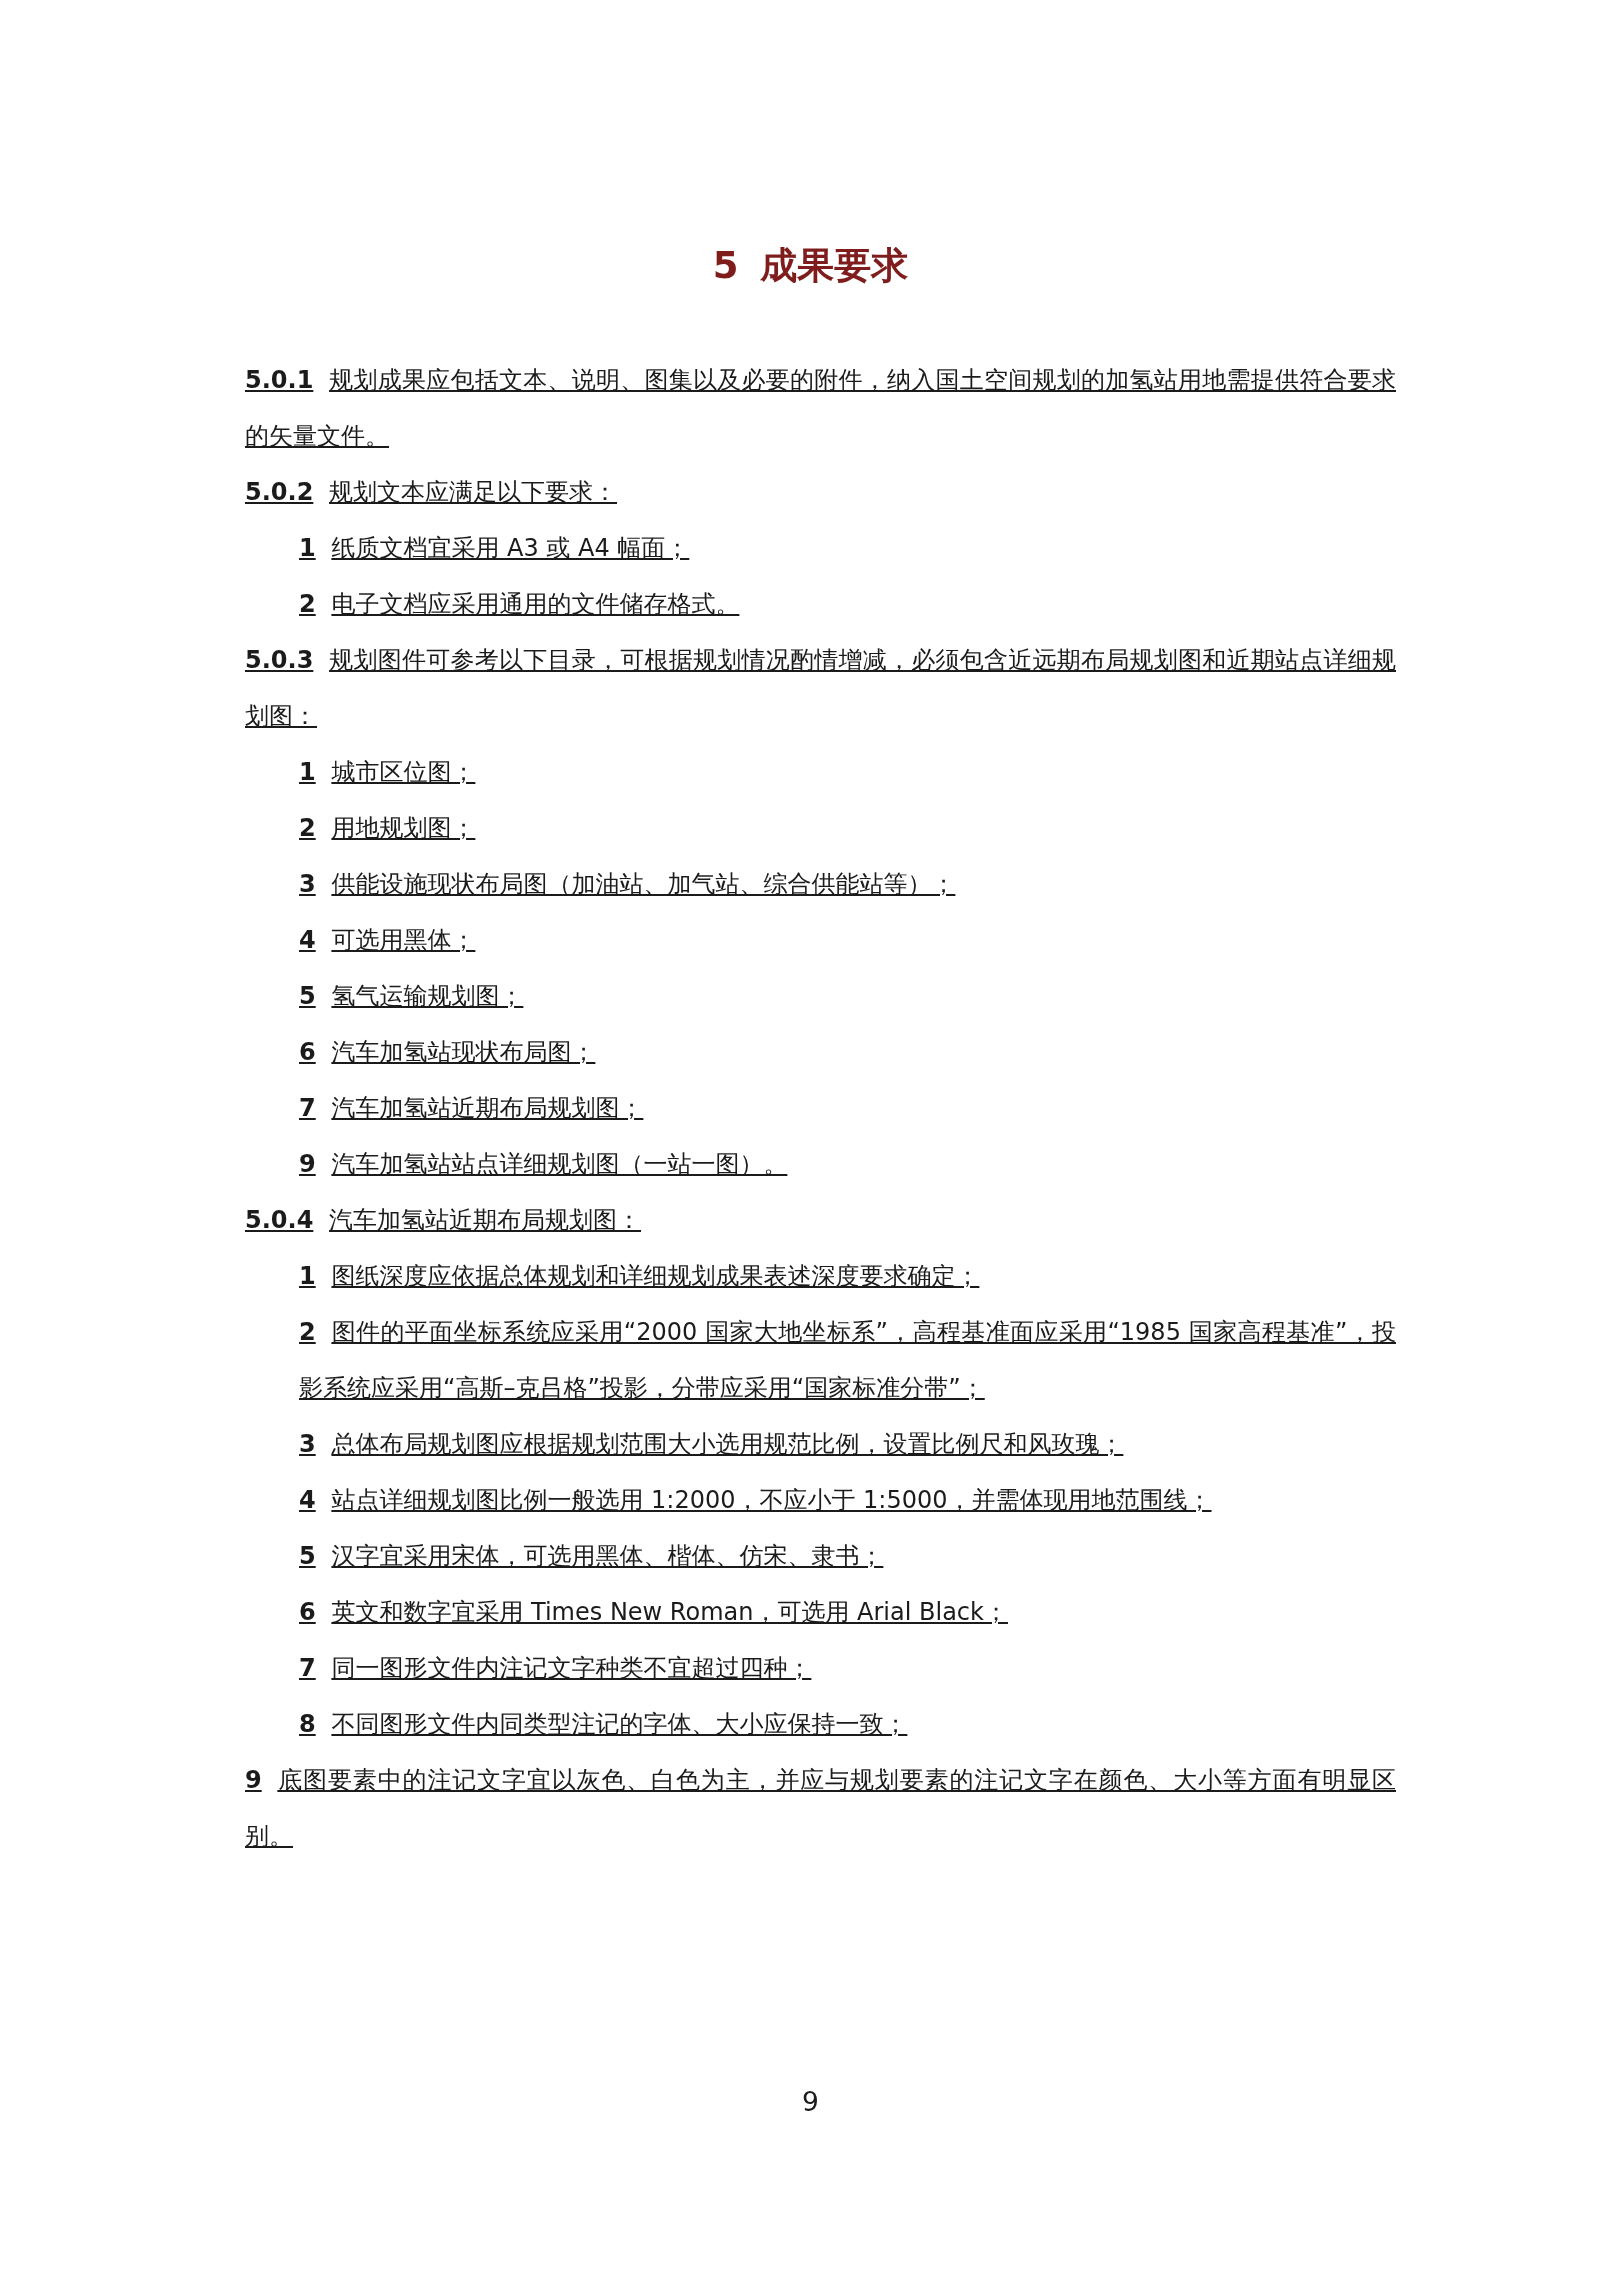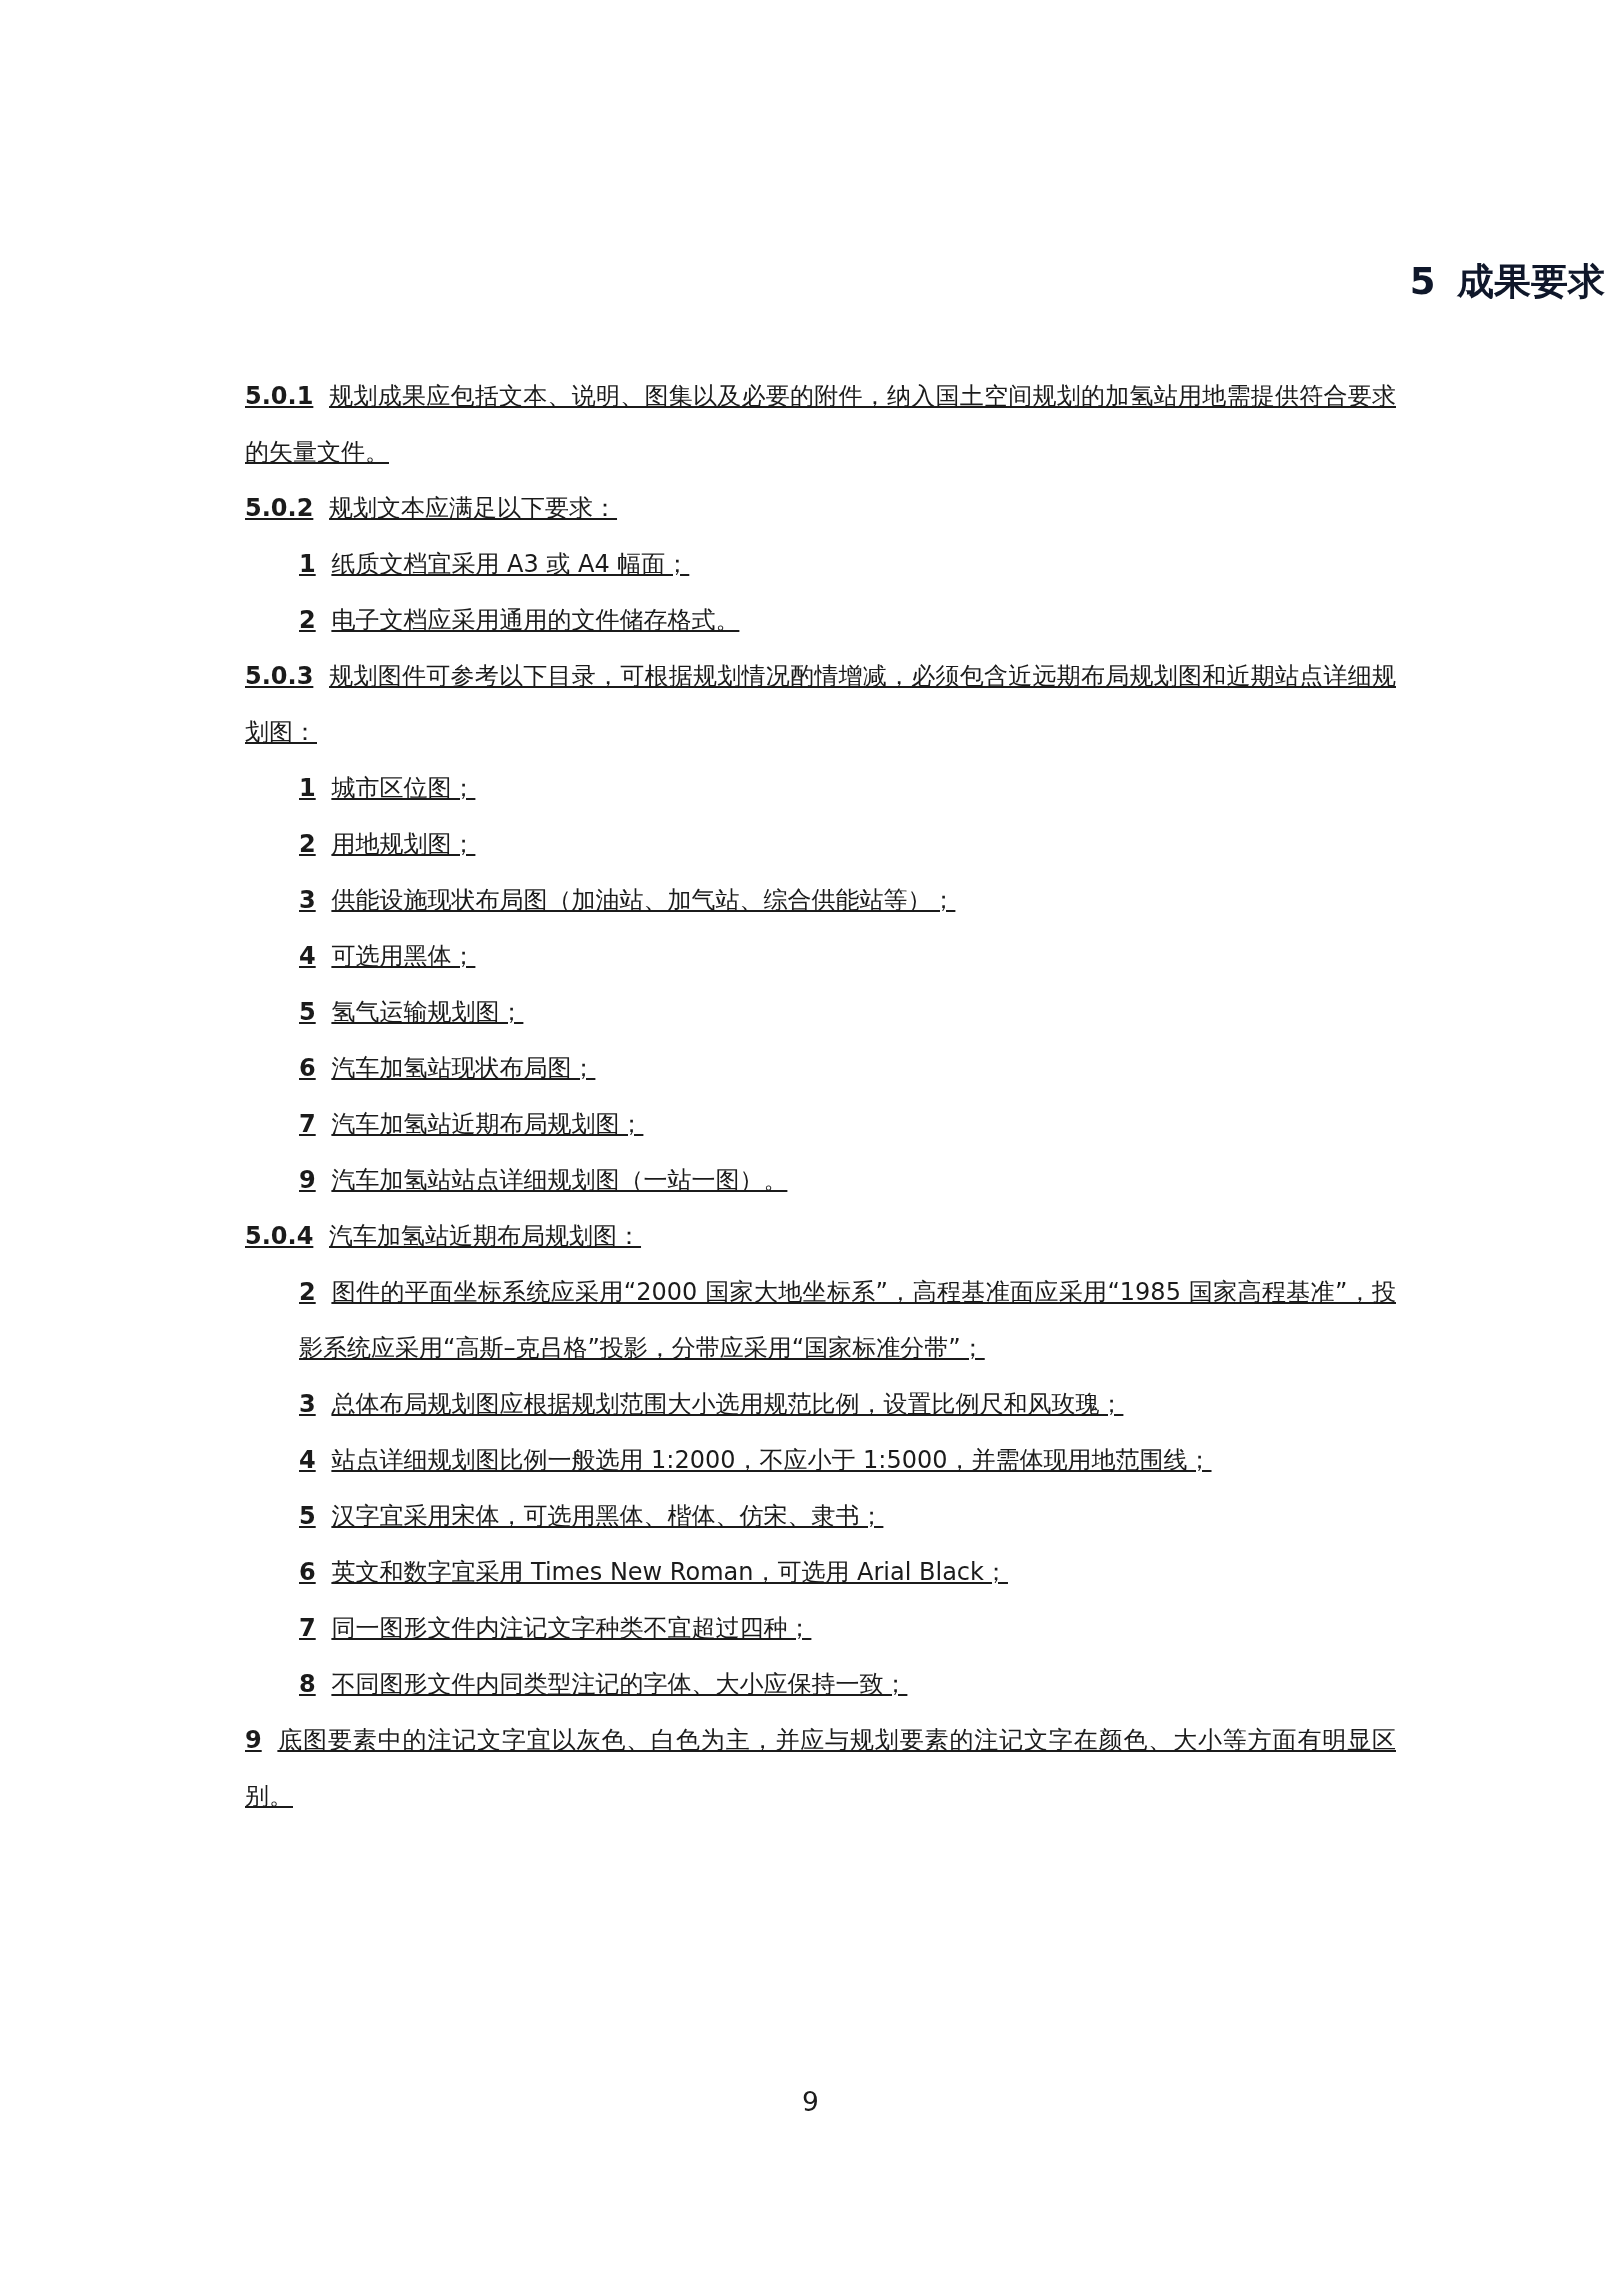--- a/index.html
+++ b/index.html
@@ -6,26 +6,26 @@
   .page {
     position: relative;
     width: 1621px;
     height: 2293px;
     background: #ffffff;
     color: #1b1b1b;
     font-family: "DejaVu Sans", sans-serif;
     overflow: hidden;
   }
   .doc-title {
-    margin: 16px;
+    margin: 0;
     padding-top: 241px;
-    text-align: right;
+    text-align: center;
     font-size: 37px;
     font-weight: 700;
-    color: #0f172a;
+    color: #7f1d1d;
   }
   .doc-title .title-num { margin-right: 21.6px; }
   .content {
     margin: 61px 225px 0 245px;
     font-size: 24px;
     line-height: 56px;
     text-align: justify;
     text-decoration: underline;
   }
   .content p { margin: 0; }
@@ -74,20 +74,21 @@
 
     <p class="item"><span class="lbl">6</span><span>汽车加氢站现状布局图；</span></p>
 
     <p class="item"><span class="lbl">7</span><span>汽车加氢站近期布局规划图；</span></p>
 
 
     <p class="item"><span class="lbl">9</span><span>汽车加氢站站点详细规划图（一站一图）。</span></p>
 
     <p class="clause"><span class="lbl">5.0.4</span><span>汽车加氢站近期布局规划图：</span></p>
 
+    <p class="item"><span class="lbl">1</span><span>图纸深度应依据总体规划和详细规划成果表述深度要求确定；</span></p>
 
     <p class="item"><span class="lbl">2</span><span>图件的平面坐标系统应采用“2000 国家大地坐标系”，高程基准面应采用“1985 国家高程基准”，投影系统应采用“高斯–克吕格”投影，分带应采用“国家标准分带”；</span></p>
 
     <p class="item"><span class="lbl">3</span><span>总体布局规划图应根据规划范围大小选用规范比例，设置比例尺和风玫瑰；</span></p>
 
     <p class="item"><span class="lbl">4</span><span>站点详细规划图比例一般选用 1:2000，不应小于 1:5000，并需体现用地范围线；</span></p>
 
     <p class="item"><span class="lbl">5</span><span>汉字宜采用宋体，可选用黑体、楷体、仿宋、隶书；</span></p>
 
     <p class="item"><span class="lbl">6</span><span>英文和数字宜采用 Times New Roman，可选用 Arial Black；</span></p>

